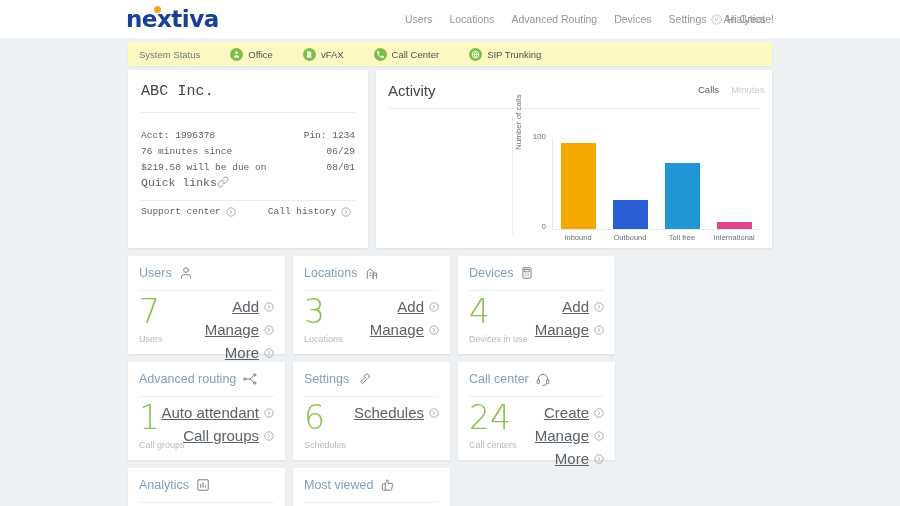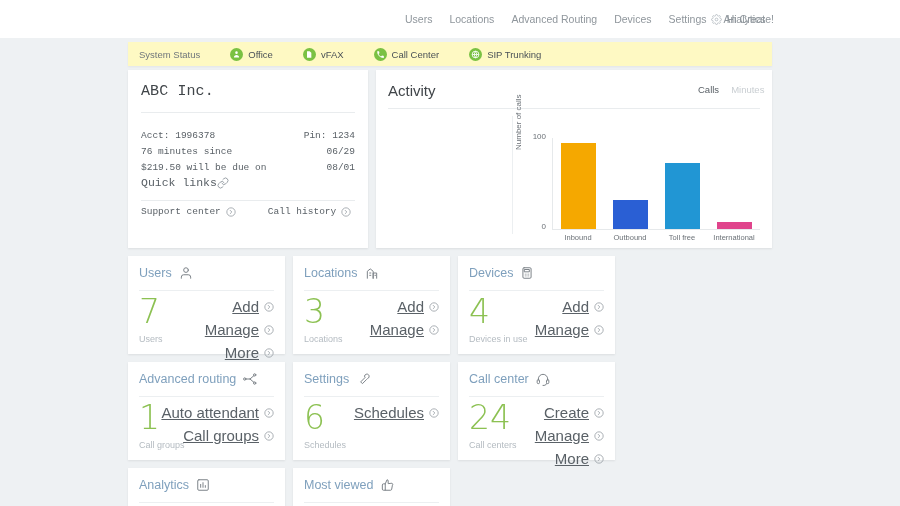--- a/index.html
+++ b/index.html
@@ -80,21 +80,21 @@
   }
   .abc .rule { position: absolute; left: 13px; right: 13px; top: 42px; height: 1px; background: #e9ecee; }
   .kv {
     position: absolute; left: 13px; right: 13px;
     display: flex; justify-content: space-between;
     font-size: 9.5px; color: #5a6167;
   }
   .kv.r1 { top: 60px; } .kv.r2 { top: 76px; } .kv.r3 { top: 92px; }
   .quicklinks {
     position: absolute; left: 13px; top: 106px;
-    display: flex; align-items: flex-end; 
+    display: flex; align-items: flex-start; 
     font-size: 11.5px; color: #5a6167;
   }
   .abc .rule2 { position: absolute; left: 13px; right: 13px; top: 130px; height: 1px; background: #e9ecee; }
   .abc .links {
     position: absolute; left: 13px; top: 136px;
     display: flex; gap: 32px;
   }
   .linkitem { display: flex; align-items: center; gap: 5px; font-size: 9.5px; color: #5a6167; white-space: nowrap; }
   .ci { flex: 0 0 auto; }
 
@@ -186,20 +186,24 @@
     display: flex; align-items: center; gap: 5px;
     font-size: 15px; color: #5a6167; white-space: nowrap; text-decoration: underline;
   }
 </style>
 </head>
 <body>
 
 <div class="page">
 
   <div class="topbar">
+    <div class="logo">
+      <span>nextiva</span>
+      <span class="dot"></span>
+    </div>
     <div class="nav" id="navwrap">
         <a href="#">Users</a>
         <a href="#">Locations</a>
         <a href="#">Advanced Routing</a>
         <a href="#">Devices</a>
         <a href="#">Settings</a>
         <a href="#">Analytics</a>
       </div>
     <div class="userbox">
       <svg class="gear" width="11" height="11" viewBox="0 0 24 24" fill="none" stroke="#b8bec4" stroke-width="2">

